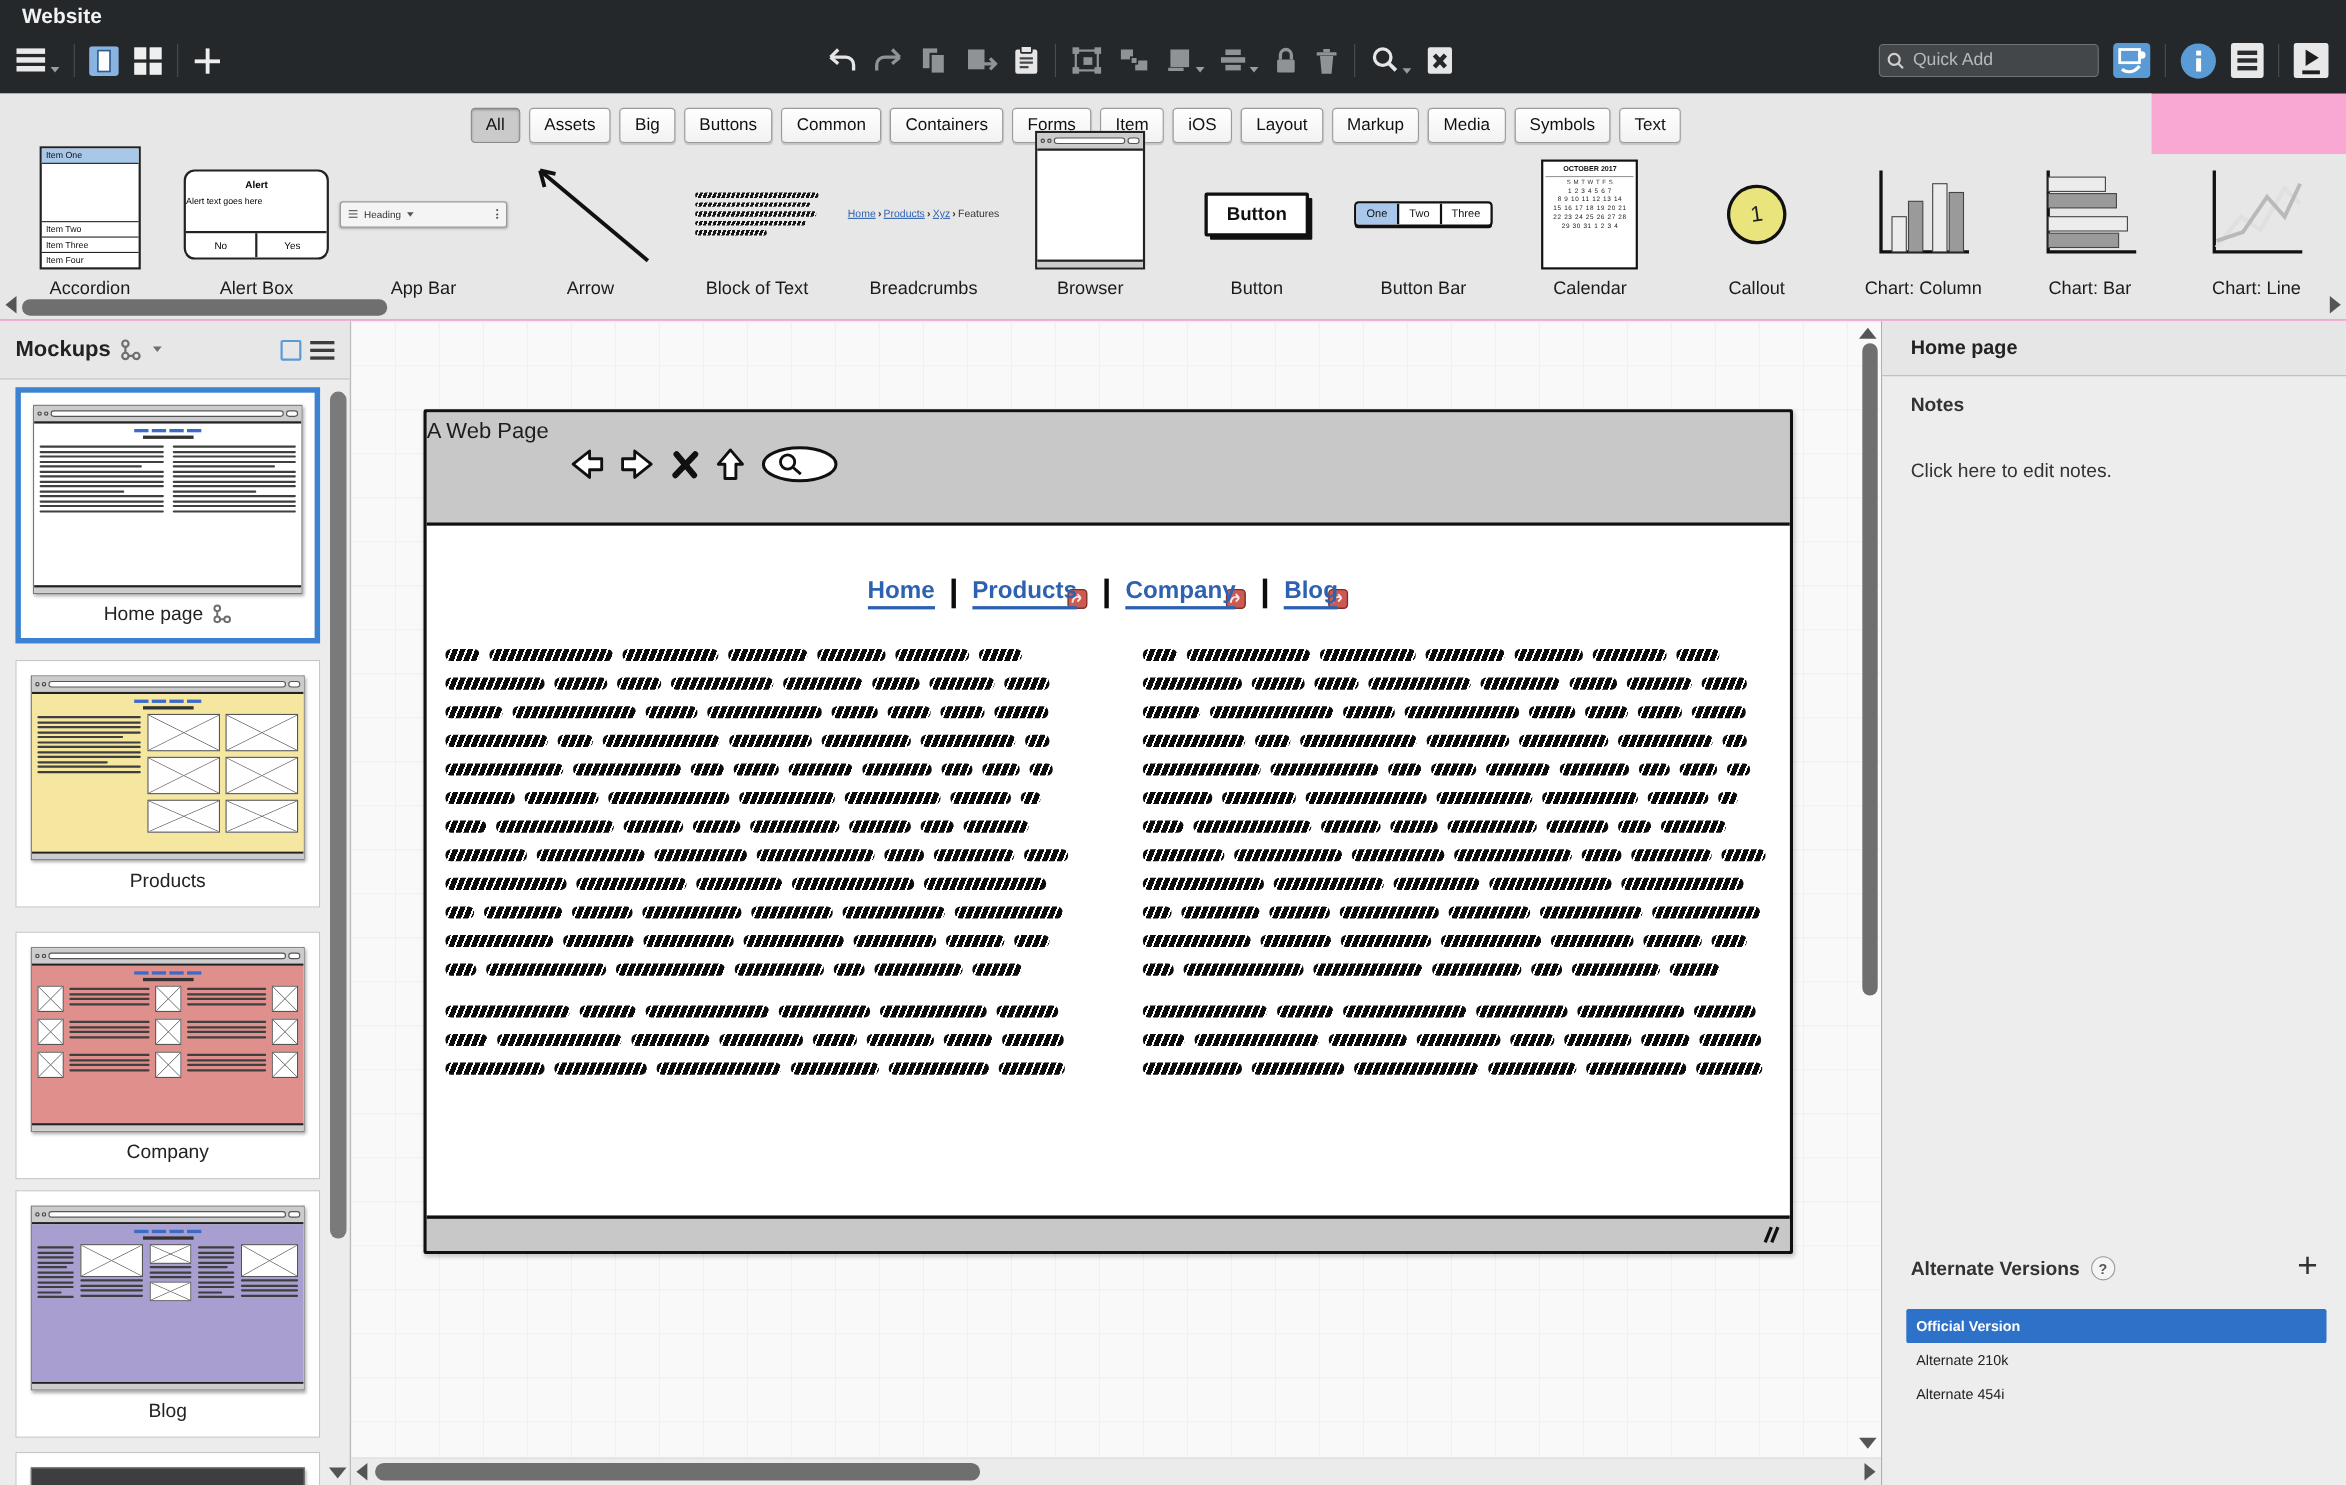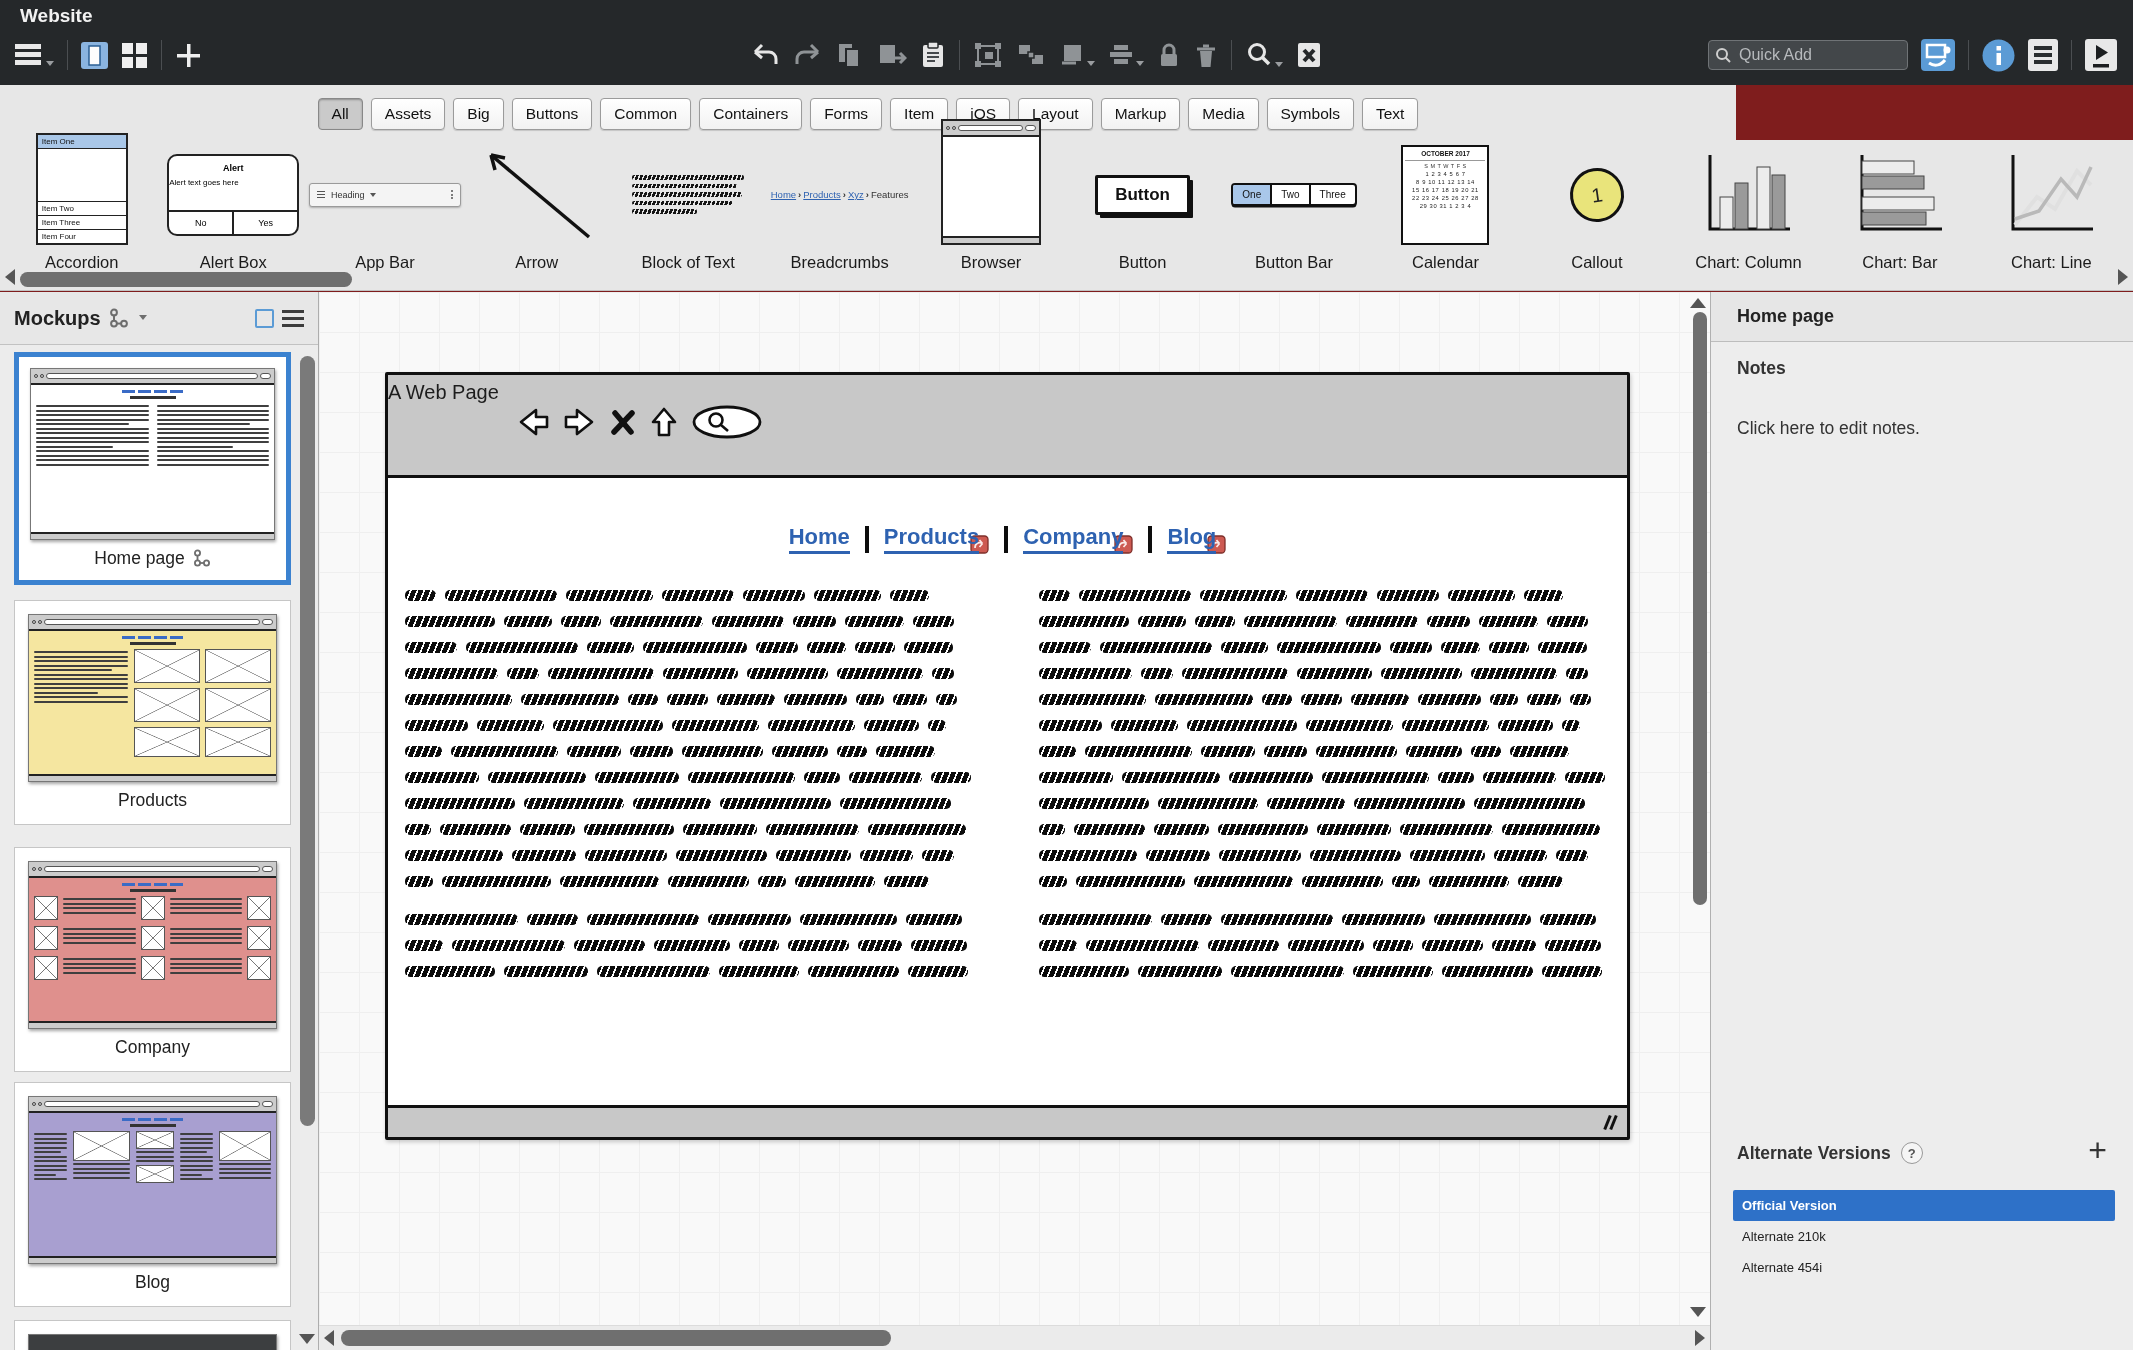--- a/index.html
+++ b/index.html
@@ -1,36 +1,36 @@
 <!DOCTYPE html>
 <html><head>
 <meta charset="utf-8">
 <style>
   html,body{margin:0;padding:0;background:#25282a;}
   *{box-sizing:border-box;}
   #app{position:relative;width:2133px;height:1350px;overflow:hidden;
-       font-family:"Liberation Sans",sans-serif;background:#7f1d1d;}
+       font-family:"Liberation Sans",sans-serif;background:#f9a8d4;}
 
   
   .titlebar{position:absolute;left:0;top:0;width:2133px;height:85px;background:#25282a;}
   .app-title{position:absolute;left:20px;top:5px;font-size:19px;font-weight:bold;color:#f2f2f2;}
   .tb-group{position:absolute;top:32px;height:46px;display:flex;align-items:center;gap:13px;}
   .tb-left{left:14px;} .tb-mid{left:750px;} .tb-right{right:16px;}
   .tb-sep{width:1px;height:30px;background:#4b4e51;}
   .icon-btn{display:flex;align-items:flex-end;cursor:default;}
   .mini-caret{width:0;height:0;border-left:4px solid transparent;border-right:4px solid transparent;
               border-top:5px solid #9a9da0;margin-left:2px;margin-bottom:2px;}
   .qadd{width:200px;height:30px;background:#43474a;border:1px solid #6f7376;border-radius:4px;
         color:#d6d6d6;font-size:16px;padding:0 8px 0 30px;outline:none;}
   .qadd::placeholder{color:#b7babd;}
   .qadd-wrap{position:relative;display:flex;align-items:center;}
   .qadd-wrap svg{position:absolute;left:7px;}
 
   
-  .tabbar{position:absolute;left:0;top:85px;width:1736px;height:55px;background:#e7e7e7;
+  .tabbar{position:absolute;left:0;top:85px;width:1956px;height:55px;background:#e7e7e7;
           display:flex;justify-content:center;align-items:center;gap:8px;padding-top:2px;}
   .tab{padding:6px 13px;border:1px solid #9b9b9b;border-radius:4px;font-size:15.5px;color:#111;
        background:linear-gradient(#ffffff,#f2f2f2);box-shadow:0 1px 1px rgba(0,0,0,.15);}
   .tab.selected{background:#cacaca;border-color:#888;box-shadow:inset 0 1px 2px rgba(0,0,0,.3);}
 
   
   .libstrip{position:absolute;left:0;top:140px;width:2133px;height:151px;background:#e7e7e7;
             border-bottom:1px solid #c2c2c2;display:flex;padding:4px 6px 18px;}
   .lib-item{flex:1;display:flex;flex-direction:column;align-items:center;justify-content:flex-end;gap:8px;}
   .lib-art{flex:1;display:flex;align-items:center;justify-content:center;}

